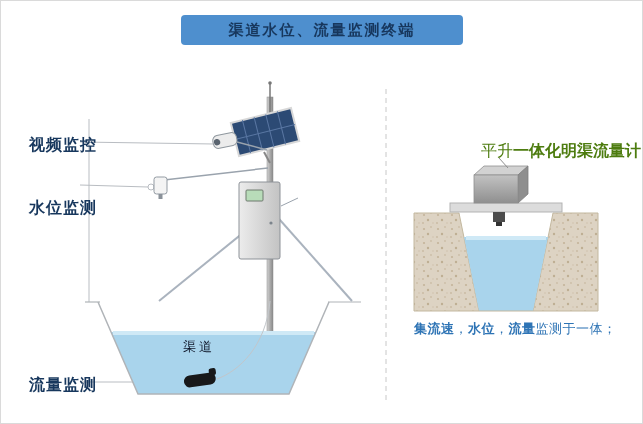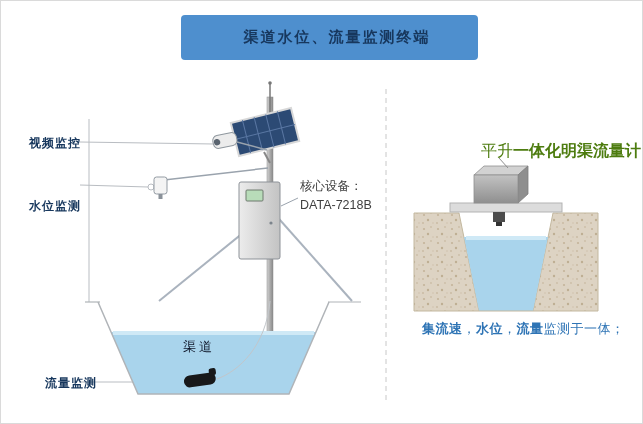--- a/index.html
+++ b/index.html
@@ -17,36 +17,35 @@
     box-sizing: border-box;
     overflow: hidden;
   }
   .abs { position: absolute; }
 
   .banner {
     position: absolute;
     left: 180px;
     top: 14px;
     width: 282px;
-    height: 45px;
+    height: 30px;
     background: #4e8fce;
     border-radius: 4px;
     display: flex;
     align-items: center;
     justify-content: center;
     color: #17375d;
     font-size: 15px;
     font-weight: bold;
     letter-spacing: 2px;
-    padding-left: 15px;
   }
 
   .label-left {
     position: absolute;
-    font-size: 12px;
+    font-size: 16px;
     font-weight: bold;
     color: #17375d;
     letter-spacing: 1px;
     white-space: nowrap;
   }
 
   .core-device {
     position: absolute;
     left: 299px;
     top: 176px;
@@ -75,21 +74,20 @@
     white-space: nowrap;
   }
   .fm-label .b { font-weight: bold; }
 
   .desc {
     position: absolute;
     font-size: 13px;
     color: #2e74b5;
     letter-spacing: 0.5px;
     white-space: nowrap;
-    margin-left: 8px;
   }
   .desc .b { font-weight: bold; }
 
   svg { display: block; }
 </style>
 </head>
 <body>
 
 <div class="stage">
 
@@ -207,26 +205,22 @@
         <rect x="495" y="221" width="6" height="4" fill="#333333"></rect>
       </g>
       <line x1="498" y1="157" x2="507" y2="167" stroke="#8f8f8f"></line>
     </g>
   </svg>
 
   <div class="banner">渠道水位、流量监测终端</div>
 
   <div class="label-left" style="left:28px; top:134px;">视频监控</div>
   <div class="label-left" style="left:28px; top:177px;margin-top:20px;">水位监测</div>
-  <div class="label-left" style="left:44px; top:374px;">流量监测</div>
-
-  <div class="core-device">
-    <div>核心设备：</div>
-    <div>DATA-7218B</div>
-  </div>
+  <div class="label-left" style="left:28px; top:374px;">流量监测</div>
+
 
   <div class="channel-name">渠道</div>
 
   <div class="fm-label"><span>平升</span><span class="b">一体化明渠流量计</span></div>
 
   <div class="desc" style="left:413px; top:319px;"><span class="b">集流速</span><span>，</span><span class="b">水位</span><span>，</span><span class="b">流量</span><span>监测于一体；</span></div>
 
 
 </div>
 

